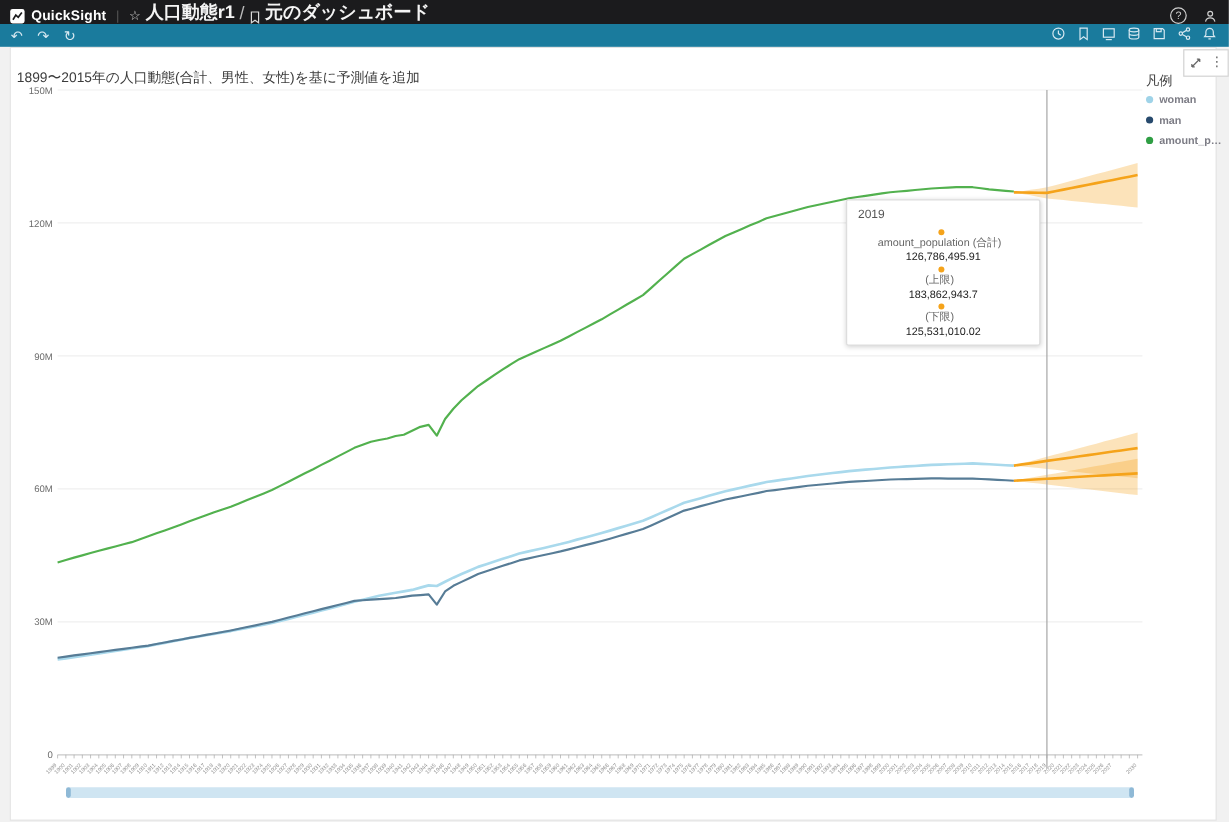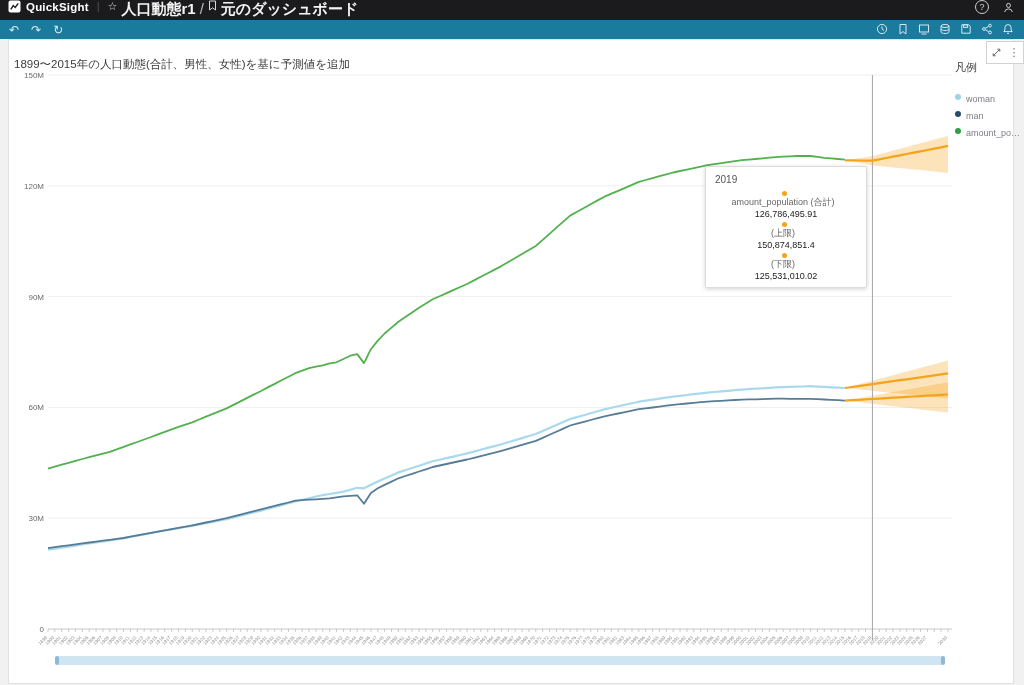--- a/index.html
+++ b/index.html
@@ -1,19 +1,19 @@
 <!DOCTYPE html>
 <html><head>
 <meta charset="utf-8">
 <style>
   html,body{margin:0;padding:0;width:1024px;height:685px;overflow:hidden;
     background:#f1f1f1;font-family:"Liberation Sans",sans-serif;}
   
   .topbar{position:absolute;left:0;top:0;width:1024px;height:20px;background:#1b1b1d;
-    display:flex;align-items:flex-start;color:#fff;font-size:11px;z-index:30;}
+    display:flex;align-items:flex-end;color:#fff;font-size:11px;z-index:30;}
   .topbar .logo{display:flex;align-items:center;margin-left:8px;gap:5px;}
   .brand{font-weight:bold;font-size:11.5px;letter-spacing:.2px;}
   .tb-div{color:#555;margin:0 8px;font-size:11px;}
   .crumb{font-weight:bold;font-size:15px;color:#f4f4f4;}
   .crumb-sep{color:#bbb;margin:0 4px;font-weight:normal;}
   .star{color:#cfcfcf;font-size:11px;margin-right:4px;}
   .topbar-right{margin-left:auto;display:flex;align-items:center;gap:14px;margin-right:10px;color:#cfcfcf;}
   .helpq{width:12px;height:12px;border:1px solid #cfcfcf;border-radius:50%;font-size:9px;
     display:flex;align-items:center;justify-content:center;}
   
@@ -24,23 +24,23 @@
   .tool-glyph{cursor:pointer;}
   
   .card{position:absolute;left:8px;top:39px;width:1006px;height:645px;background:#fff;
     border:1px solid #e2e2e2;box-sizing:border-box;}
   .card-title{position:absolute;left:14px;top:45px;font-size:11.5px;color:#3c3c3c;z-index:5;margin-top:12px;}
   .controls{position:absolute;left:986px;top:41px;width:36px;height:21px;background:#fff;
     border:1px solid #d2d2d2;display:flex;align-items:center;justify-content:space-around;z-index:25;}
   .kebab{font-size:11px;color:#666;line-height:1;cursor:pointer;}
   
   .legend{position:absolute;left:955px;top:60px;width:66px;z-index:6;}
-  .legend-title{font-size:11px;color:#3c3c3c;margin-bottom:19px;}
-  .legend-item{display:flex;align-items:flex-start;margin-bottom:7px;cursor:pointer;
-    white-space:nowrap;overflow:hidden;}
+  .legend-title{font-size:11px;color:#3c3c3c;margin-bottom:3px;}
+  .legend-item{display:flex;align-items:center;margin-bottom:7px;cursor:pointer;
+    white-space:nowrap;overflow:hidden;font-weight:bold;}
   .legend-item .dot{width:6px;height:6px;border-radius:50%;margin-right:5px;flex:0 0 auto;}
   .legend-item .lbl{font-size:9px;color:#7c7c85;overflow:hidden;text-overflow:ellipsis;}
   
   .tooltip{position:absolute;left:705px;top:166px;width:160px;background:#fff;
     border:1px solid #ddd;border-radius:2px;box-shadow:0 1px 4px rgba(0,0,0,.18);
     z-index:20;padding:5px 0 5px 0;}
   .tt-year{font-size:10px;color:#555;padding:2px 9px 4px 9px;}
   .tt-row{display:flex;align-items:center;padding:1.5px 9px;font-size:9px;flex-direction:column;}
   .tt-row .dot{width:5px;height:5px;border-radius:50%;margin-right:4px;flex:0 0 auto;}
   .tt-row .lbl{color:#666;flex:1 1 auto;margin-right:6px;white-space:nowrap;}
@@ -381,21 +381,21 @@
   <div class="tt-year">2019</div>
   <div id="tt-rows">
       <div class="tt-row">
         <span class="dot" style="background: rgb(245, 163, 26);"></span>
         <span class="lbl">amount_population (合計)</span>
         <span class="val">126,786,495.91</span>
       </div>
       <div class="tt-row">
         <span class="dot" style="background: rgb(245, 163, 26);"></span>
         <span class="lbl">(上限)</span>
-        <span class="val">150,874,851.4</span>
+        <span class="val">183,862,943.7</span>
       </div>
       <div class="tt-row">
         <span class="dot" style="background: rgb(245, 163, 26);"></span>
         <span class="lbl">(下限)</span>
         <span class="val">125,531,010.02</span>
       </div>
     </div>
 </div>
 
 <div class="scroll-thumb">

